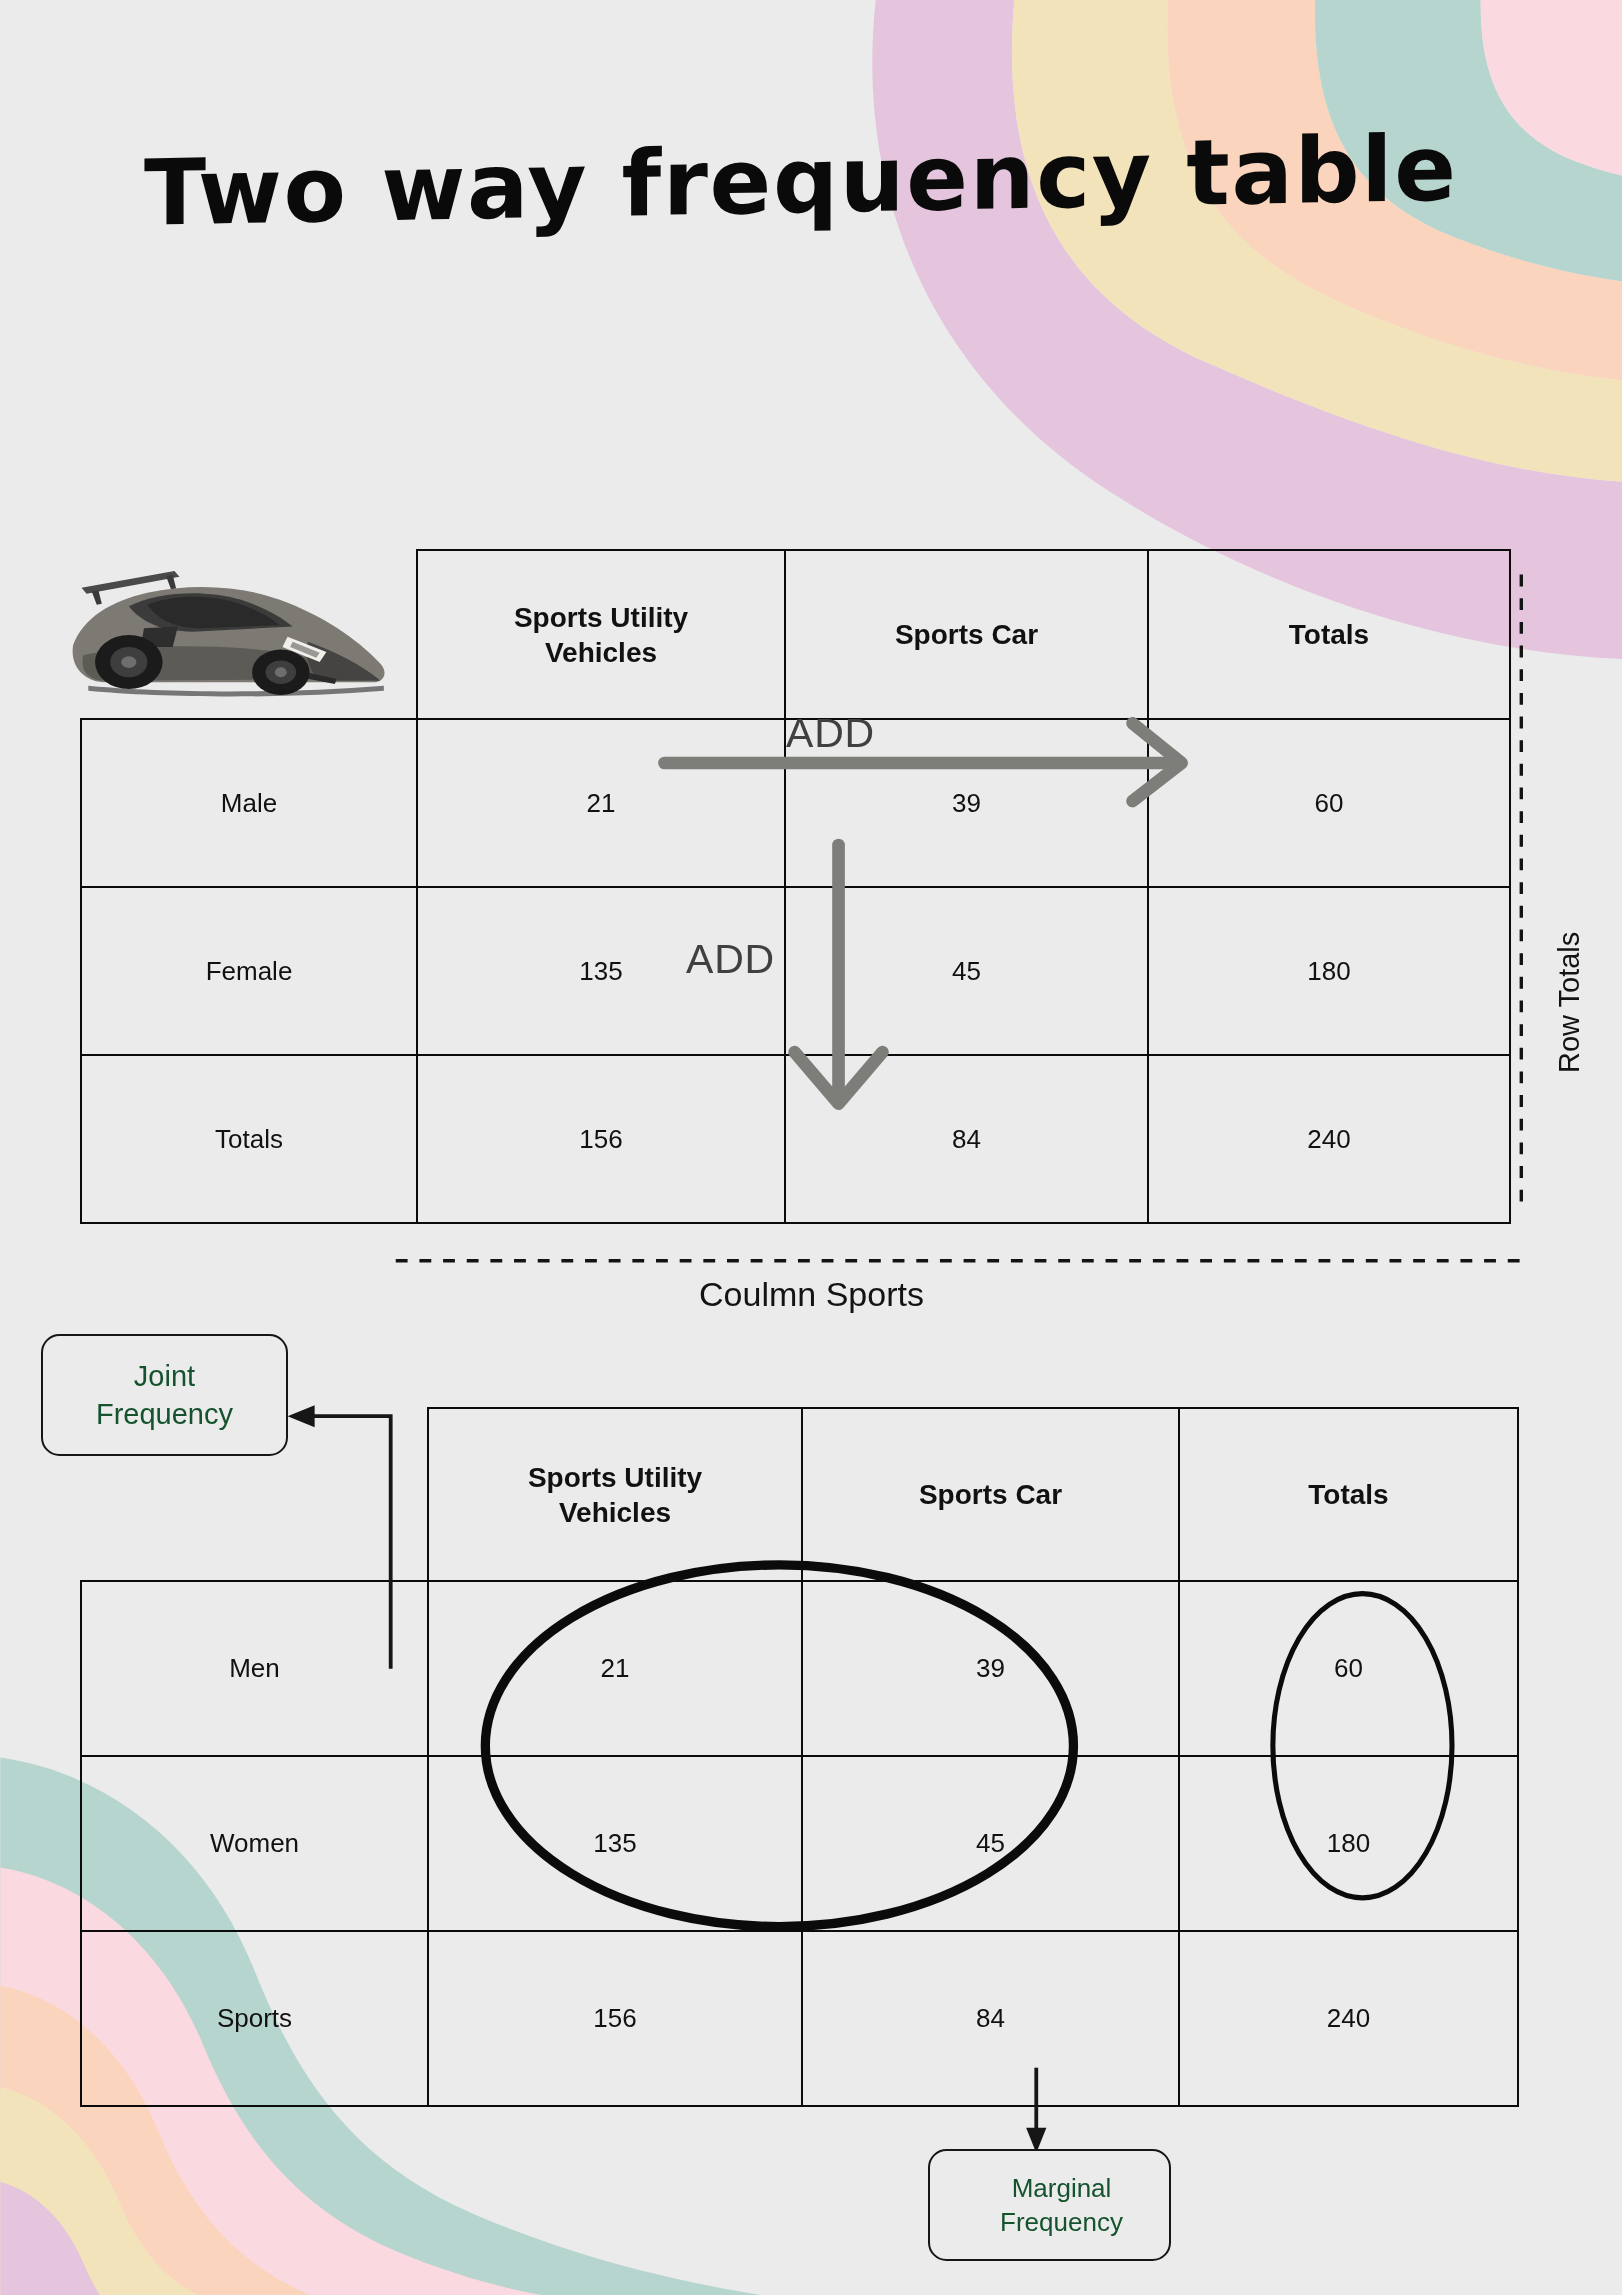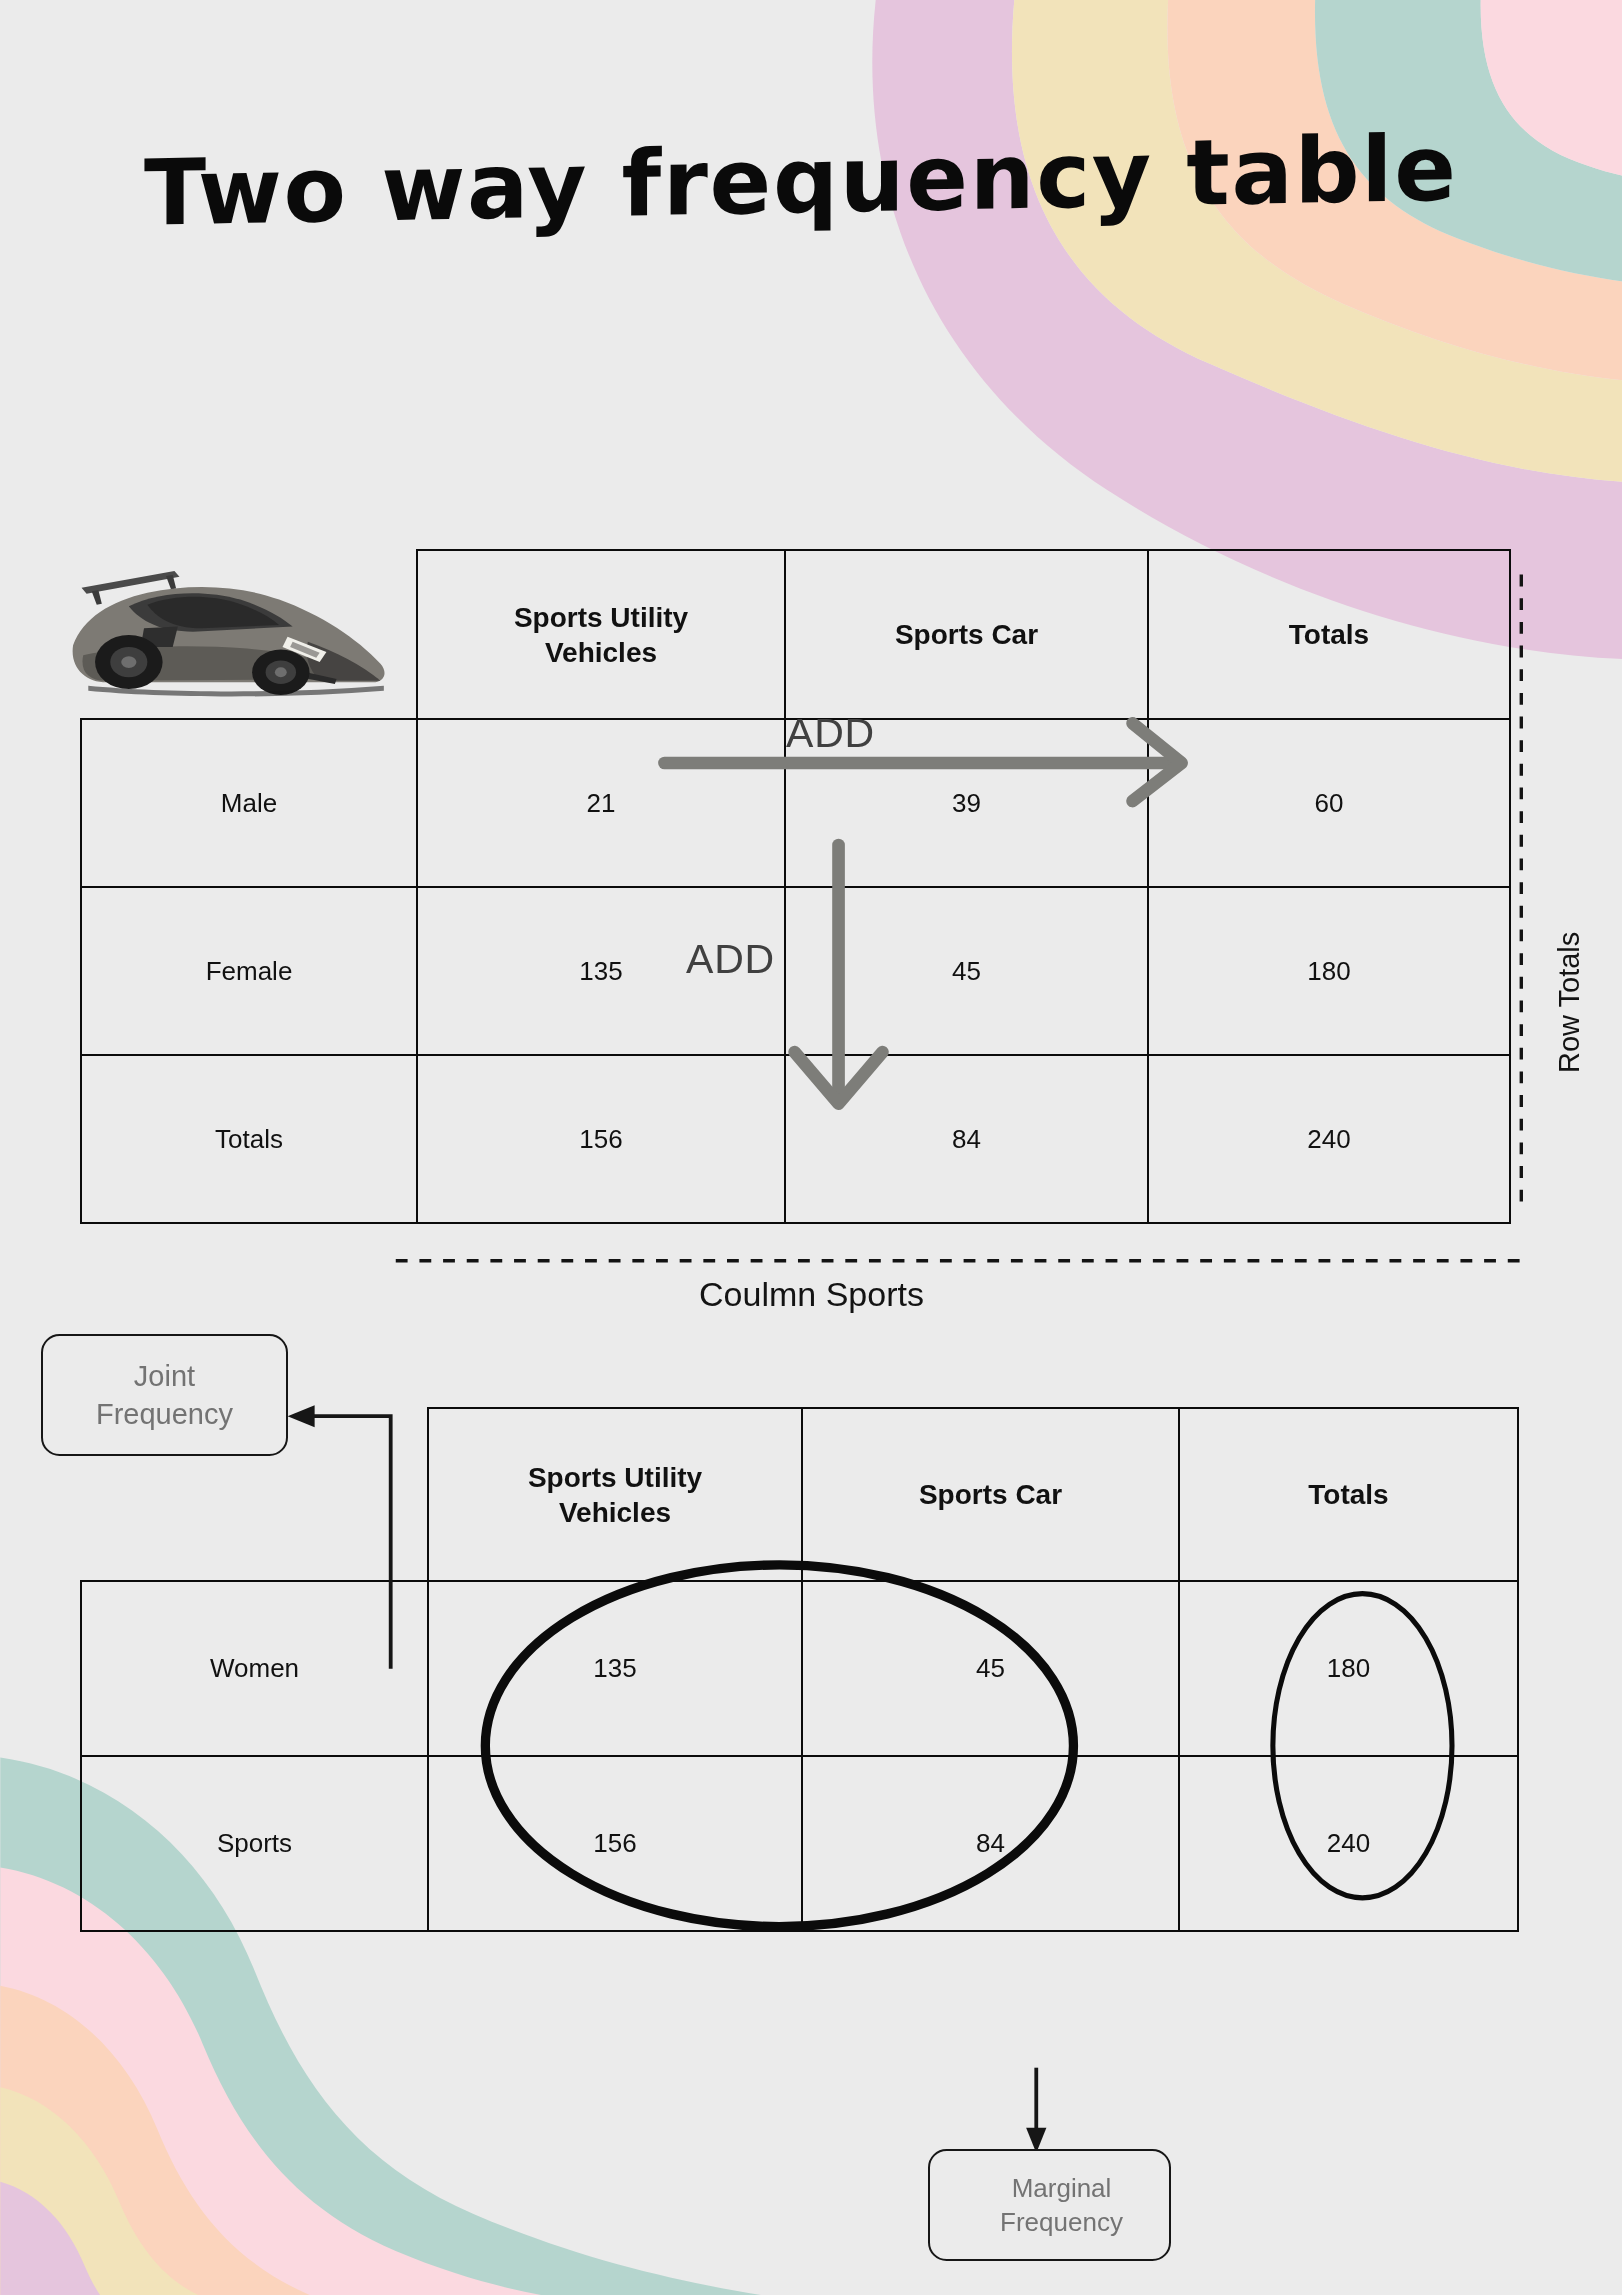--- a/index.html
+++ b/index.html
@@ -67,21 +67,21 @@
     position:absolute;left:0;top:1275px;width:1623px;text-align:center;
     font-size:34px;color:#131313;z-index:8;
   }
 
   .callout{
     position:absolute;z-index:9;
     border:2.1px solid #161616;border-radius:18.6px;
     background:#ebebeb;
     display:flex;align-items:center;justify-content:center;
     text-align:center;line-height:1.32;
-    font-size:29px;color:#737373;
+    font-size:29px;color:#14532d;
   }
   #joint-frequency-box{left:41px;top:1334px;width:243px;height:118px;}
   #marginal-frequency-box{left:928px;top:2149px;width:215px;height:108px;font-size:26px;padding-left:24px;}
 </style>
 </head>
 <body>
 
 <svg id="bg-waves" viewBox="0 0 1920 2716">
 
   <path d="M1036,0 L1200,0 C1180,230 1270,360 1430,430 C1600,505 1760,560 1920,570 L1920,780 C1700,770 1480,690 1310,580 C1110,450 1010,240 1036,0 Z" fill="#e5c5dd"></path>
@@ -183,20 +183,26 @@
     <tr>
       <td class="blank"></td>
       <td class="hdr">
         <div>Sports Utility</div>
         <div>Vehicles</div>
       </td>
       <td class="hdr">Sports  Car</td>
       <td class="hdr">Totals</td>
     </tr>
     <tr>
+      <td>Men</td>
+      <td>21</td>
+      <td>39</td>
+      <td>60</td>
+    </tr>
+    <tr>
       <td>Women</td>
       <td>135</td>
       <td>45</td>
       <td>180</td>
     </tr>
     <tr>
       <td>Sports</td>
       <td>156</td>
       <td>84</td>
       <td>240</td>

